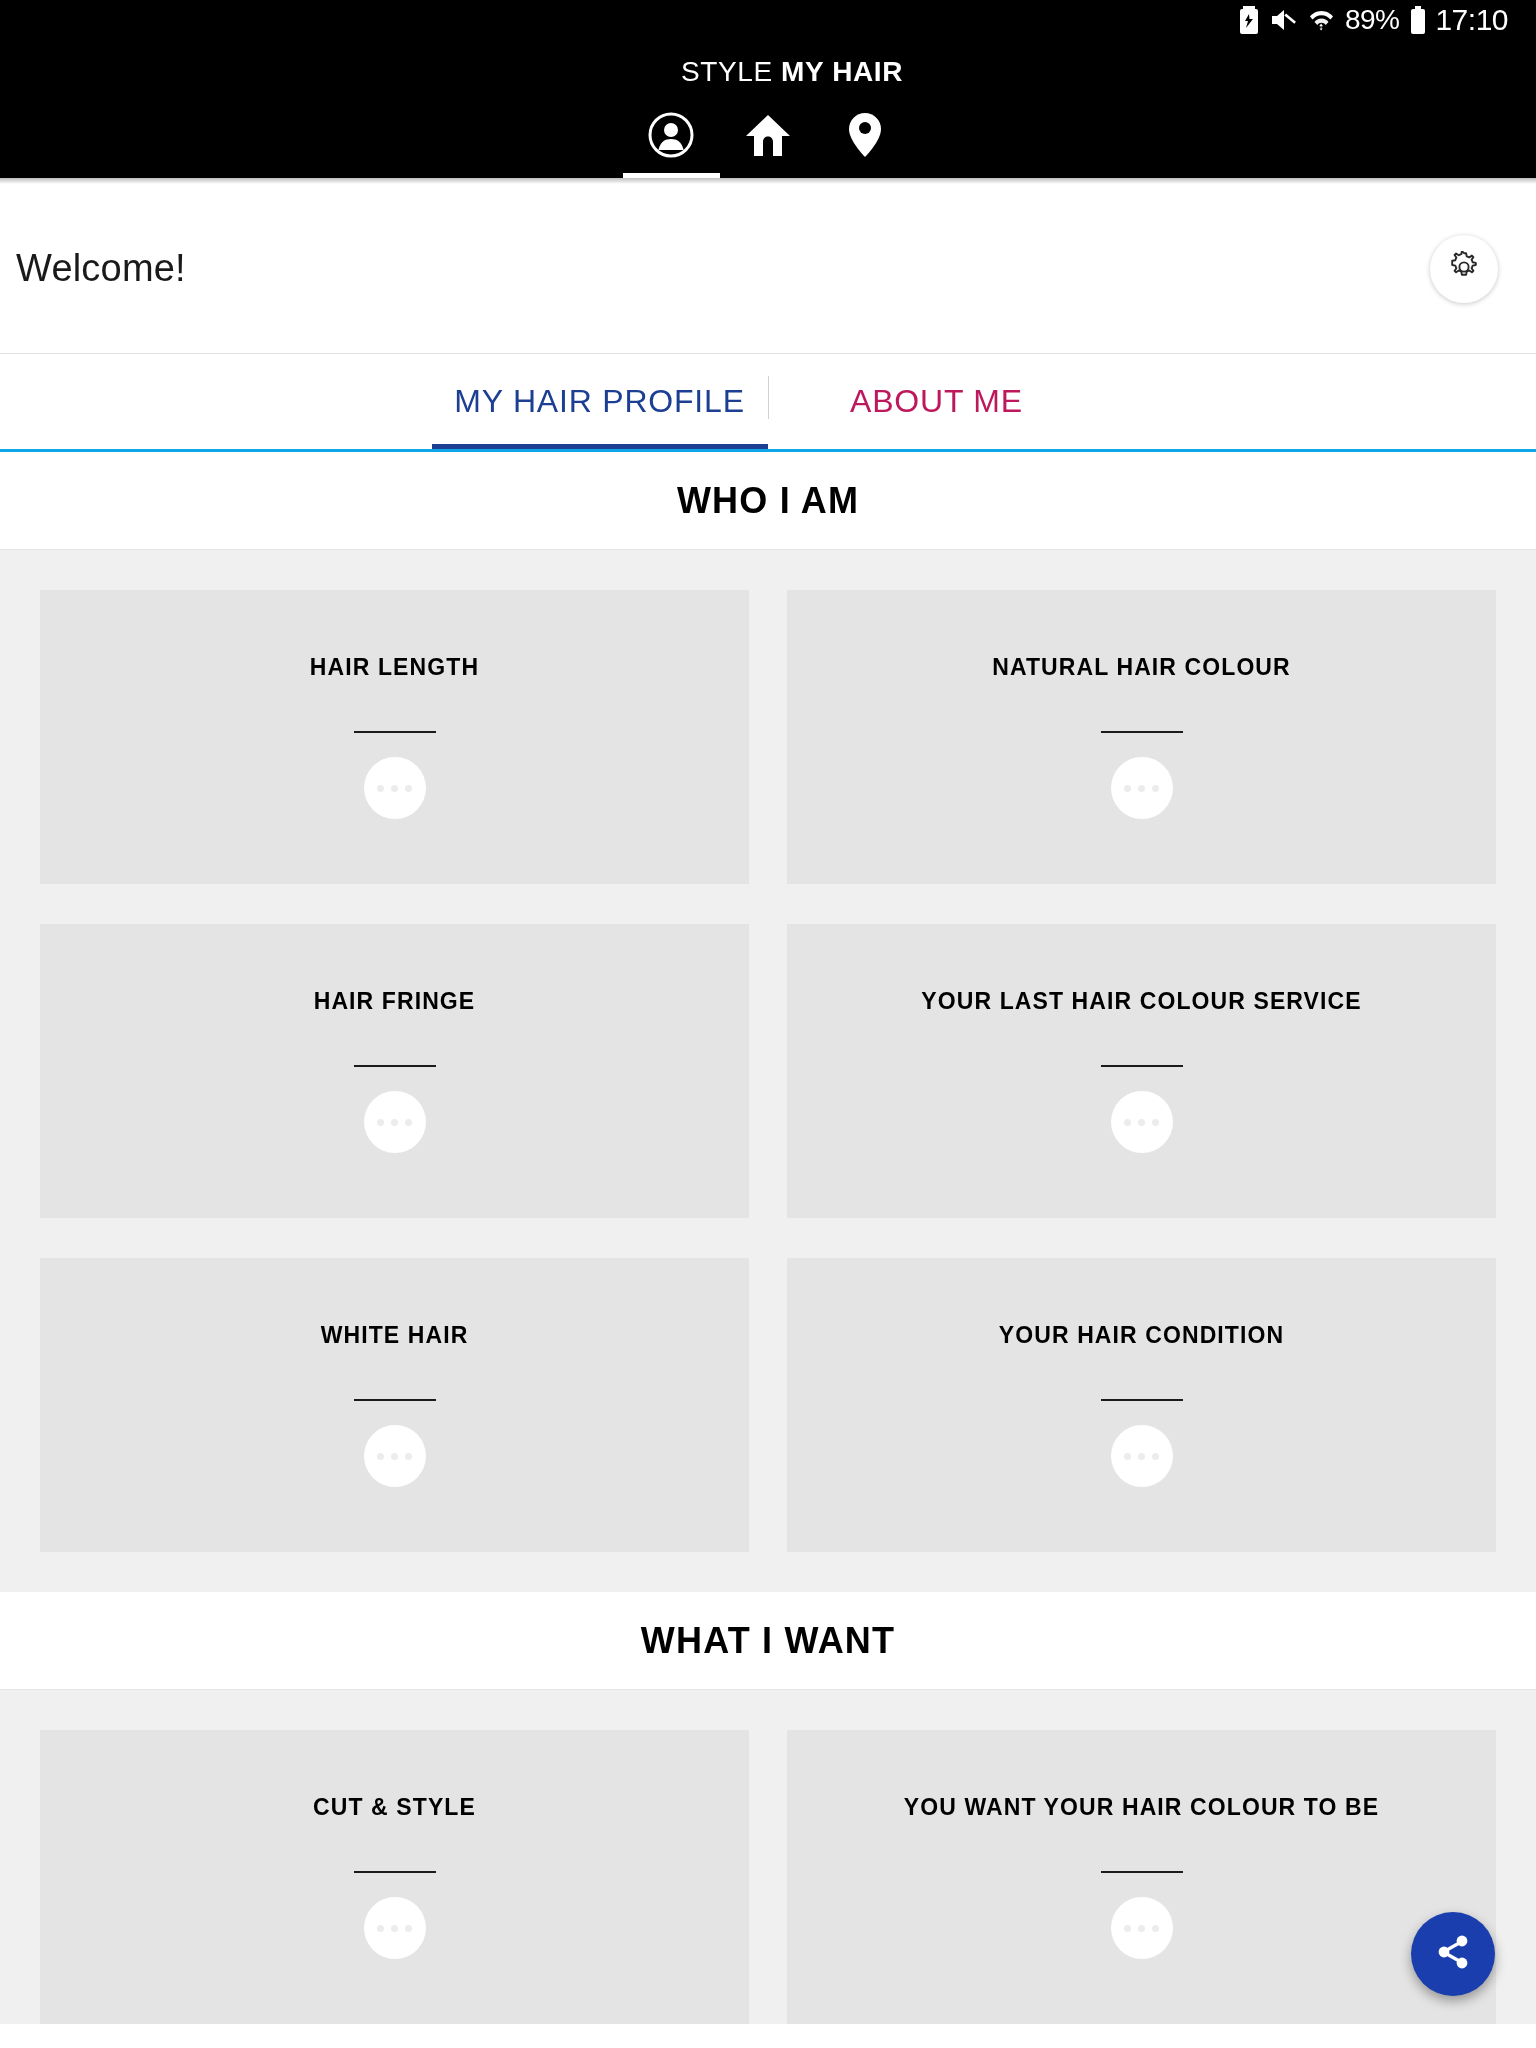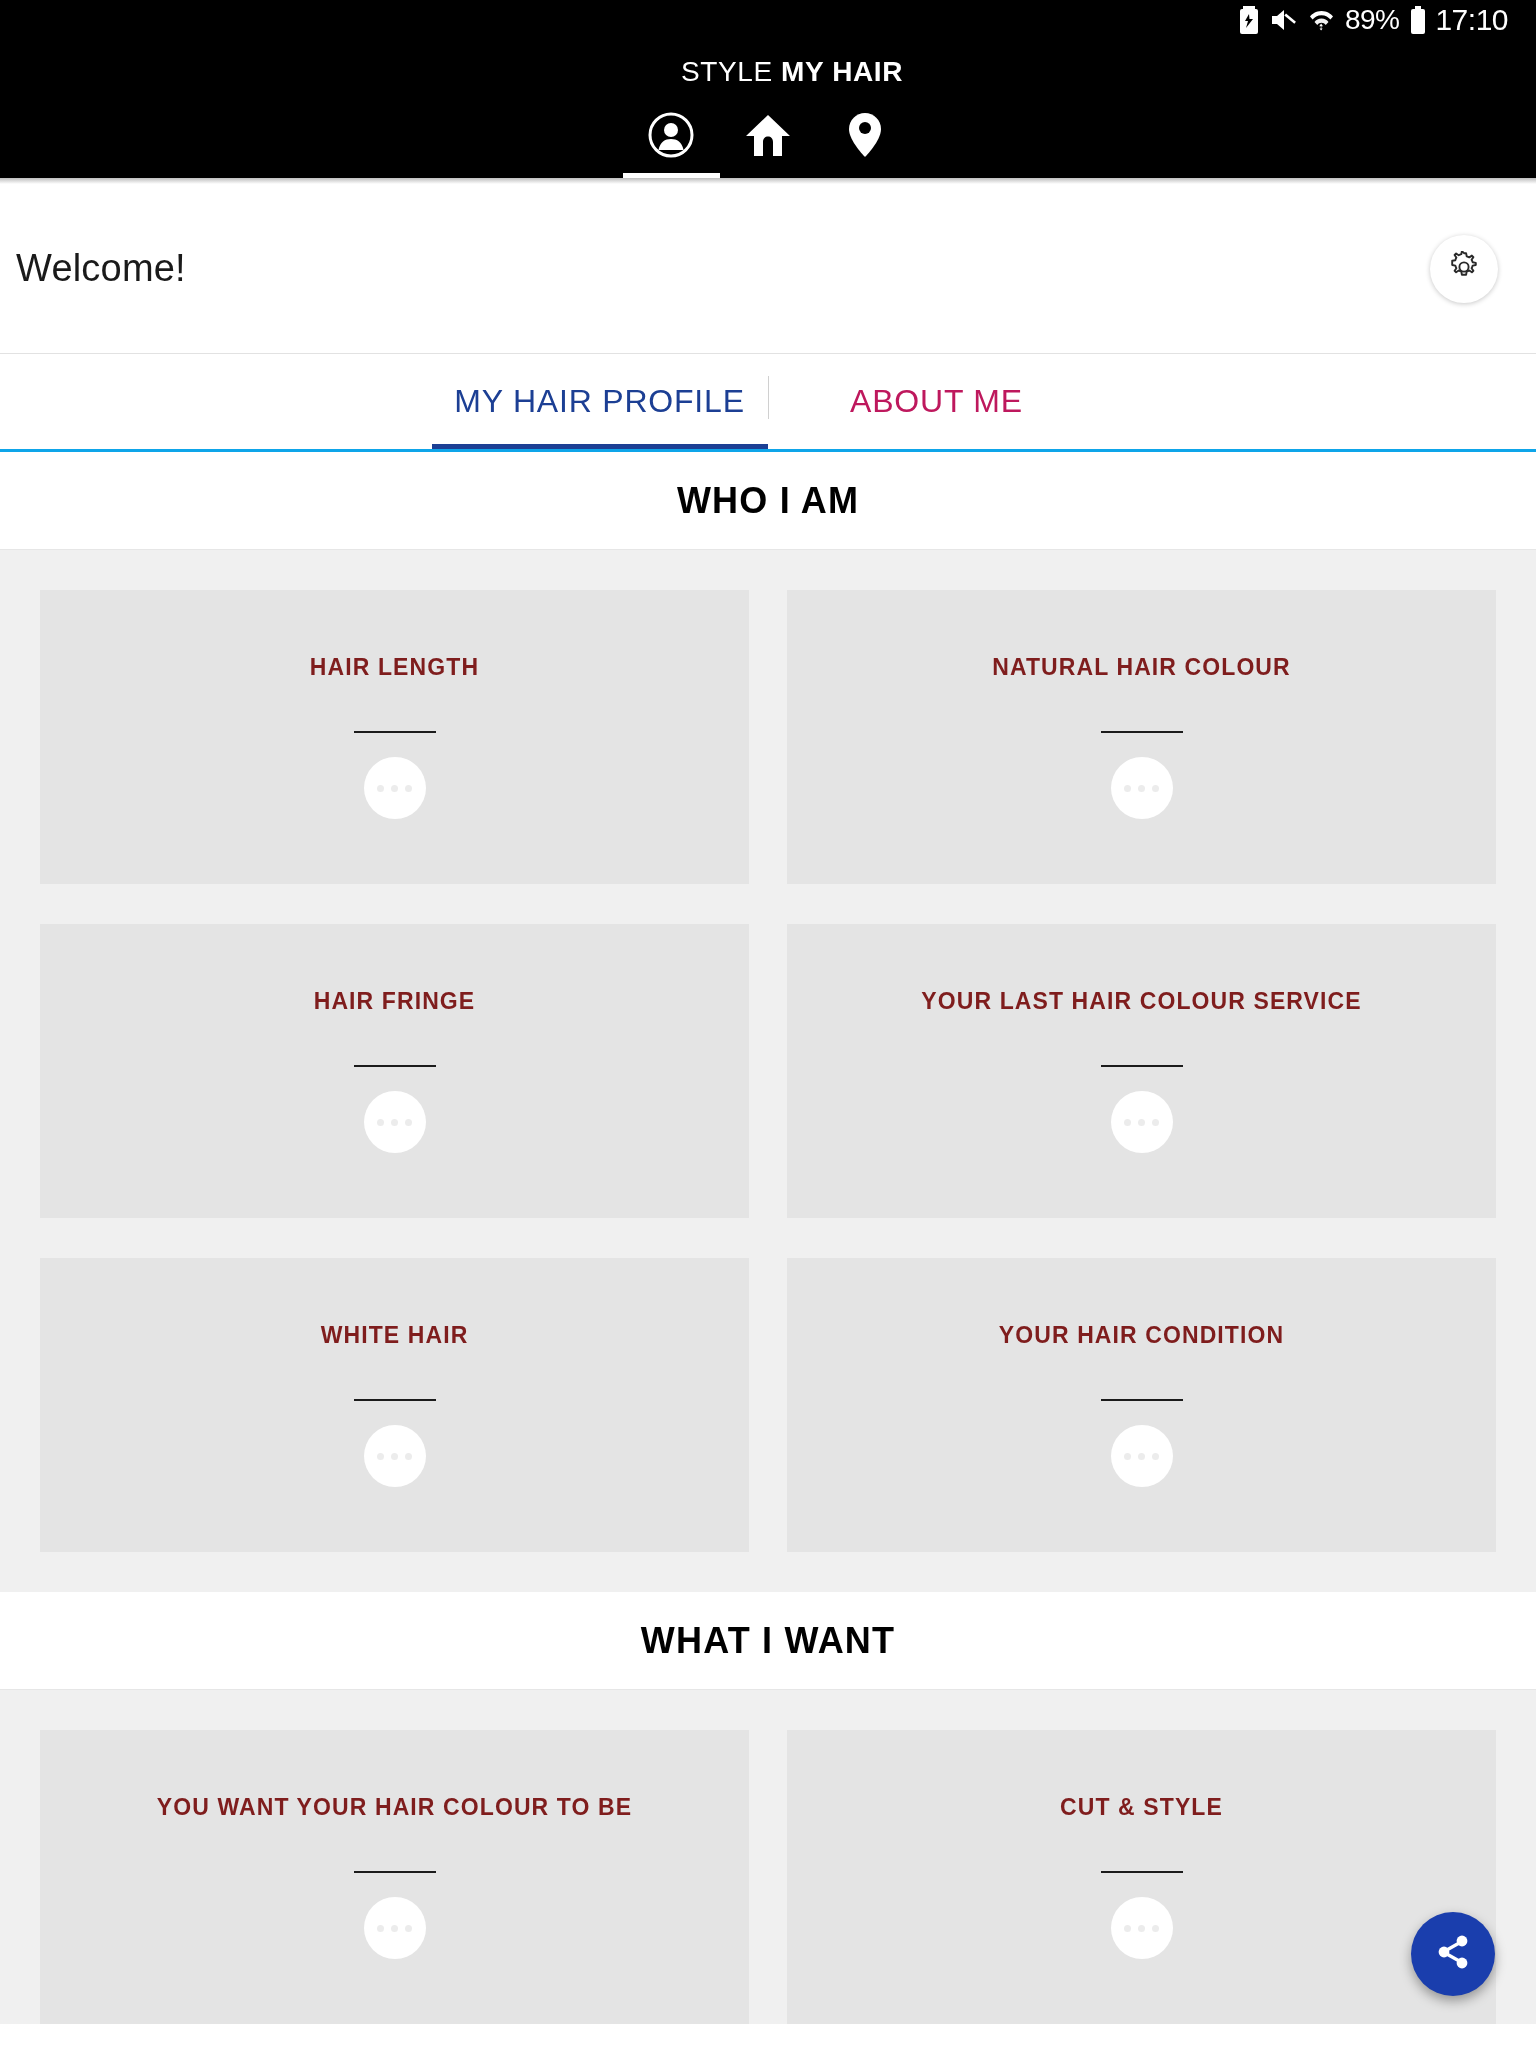--- a/index.html
+++ b/index.html
@@ -181,21 +181,21 @@
     background: #e4e4e4;
     display: flex;
     flex-direction: column;
     align-items: center;
     position: relative;
   }
   .card-title {
     font-size: 23px;
     font-weight: 700;
     letter-spacing: 1.1px;
-    color: #7f1d1d;
+    color: #000000;
     margin-top: 64px;
     text-align: center;
   }
   .card-divider {
     width: 82px;
     height: 2px;
     background: #1b1b1b;
     margin-top: 50px;
   }
   .card-dots {
@@ -398,30 +398,30 @@
       </div>
 
     </div>
 
     <div class="section-header">
       <span>WHAT I WANT</span>
     </div>
     <div class="grid">
       <div class="grid-row">
         <div class="card">
+          <div class="card-title">CUT &amp; STYLE</div>
+          <div class="card-divider"></div>
+          <div class="card-dots">
+              <i></i>
+              <i></i>
+              <i></i>
+            </div>
+        </div>
+        <div class="card">
           <div class="card-title">YOU WANT YOUR HAIR COLOUR TO BE</div>
-          <div class="card-divider"></div>
-          <div class="card-dots">
-              <i></i>
-              <i></i>
-              <i></i>
-            </div>
-        </div>
-        <div class="card">
-          <div class="card-title">CUT &amp; STYLE</div>
           <div class="card-divider"></div>
           <div class="card-dots">
               <i></i>
               <i></i>
               <i></i>
             </div>
         </div>
       </div>
     </div>
 

